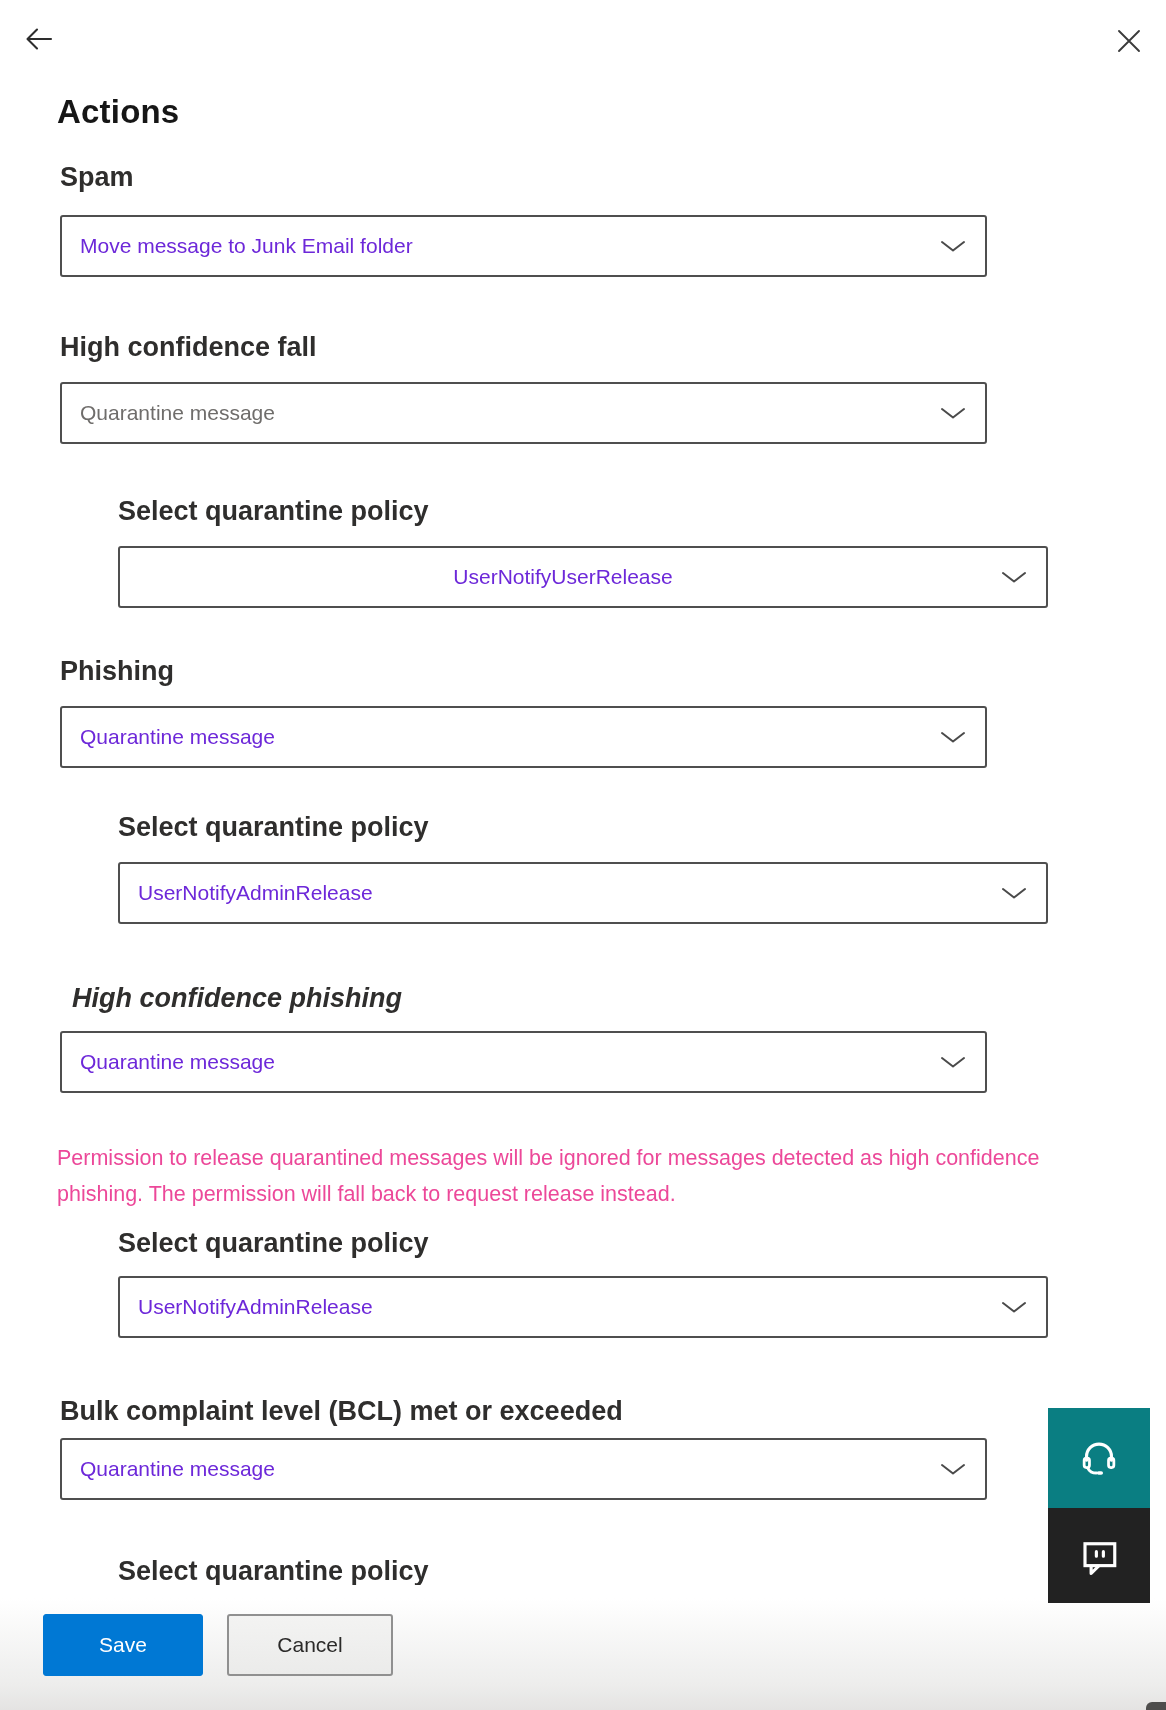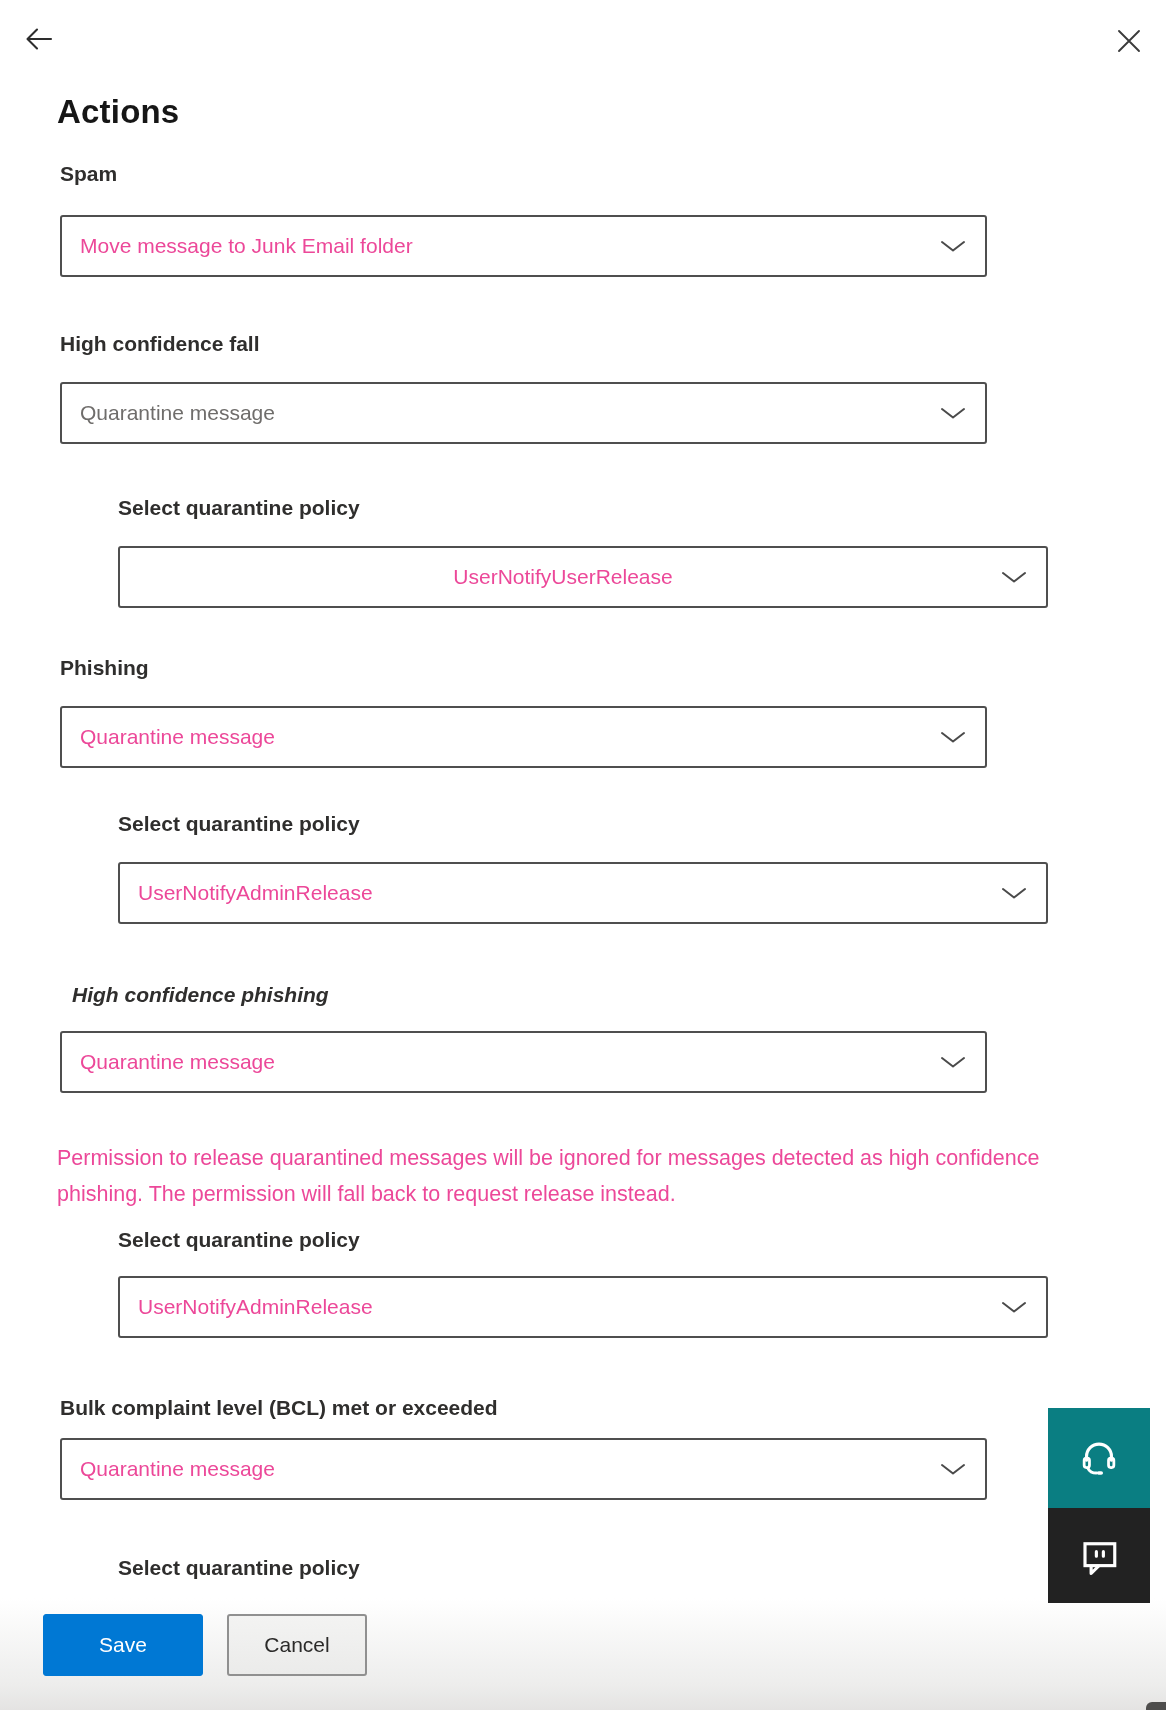--- a/index.html
+++ b/index.html
@@ -24,39 +24,39 @@
   .page-title {
     font-size: 33px;
     font-weight: 700;
     color: #161616;
     letter-spacing: 0.2px;
     text-align: center;
   }
 
   
   .field-label {
-    font-size: 21px;
+    font-size: 27px;
     font-weight: 600;
     color: #2f2e2d;
   }
 
   
   .dropdown {
     height: 62px;
     border: 2px solid #4f4f4f;
     border-radius: 3px;
     background: #ffffff;
     display: flex;
     align-items: center;
     padding: 0 18px;
     cursor: pointer;
   }
   .dropdown .dd-value {
     font-size: 21px;
-    color: #ec4899;
+    color: #6d28d9;
     flex: 1 1 auto;
     white-space: nowrap;
     overflow: hidden;
   }
   .dropdown.muted .dd-value { color: #6f6d6b; }
   .dropdown .chevron { flex: 0 0 auto; margin-left: 12px; display: flex; }
 
   .note-text {
     font-size: 21.5px;
     line-height: 36px;
@@ -90,21 +90,21 @@
     cursor: pointer;
     z-index: 2;
   }
   .btn-primary {
     width: 160px;
     background: #0078d4;
     border: 1px solid #0078d4;
     color: #ffffff;
   }
   .btn-default {
-    width: 140px;
+    width: 166px;
     background: linear-gradient(#f3f3f2, #ebebea);
     border: 2px solid #909090;
     color: #2b2a29;
   }
 
   
   .float-btn {
     width: 102px;
     display: flex; align-items: center; justify-content: center;
     border: none; cursor: pointer;

